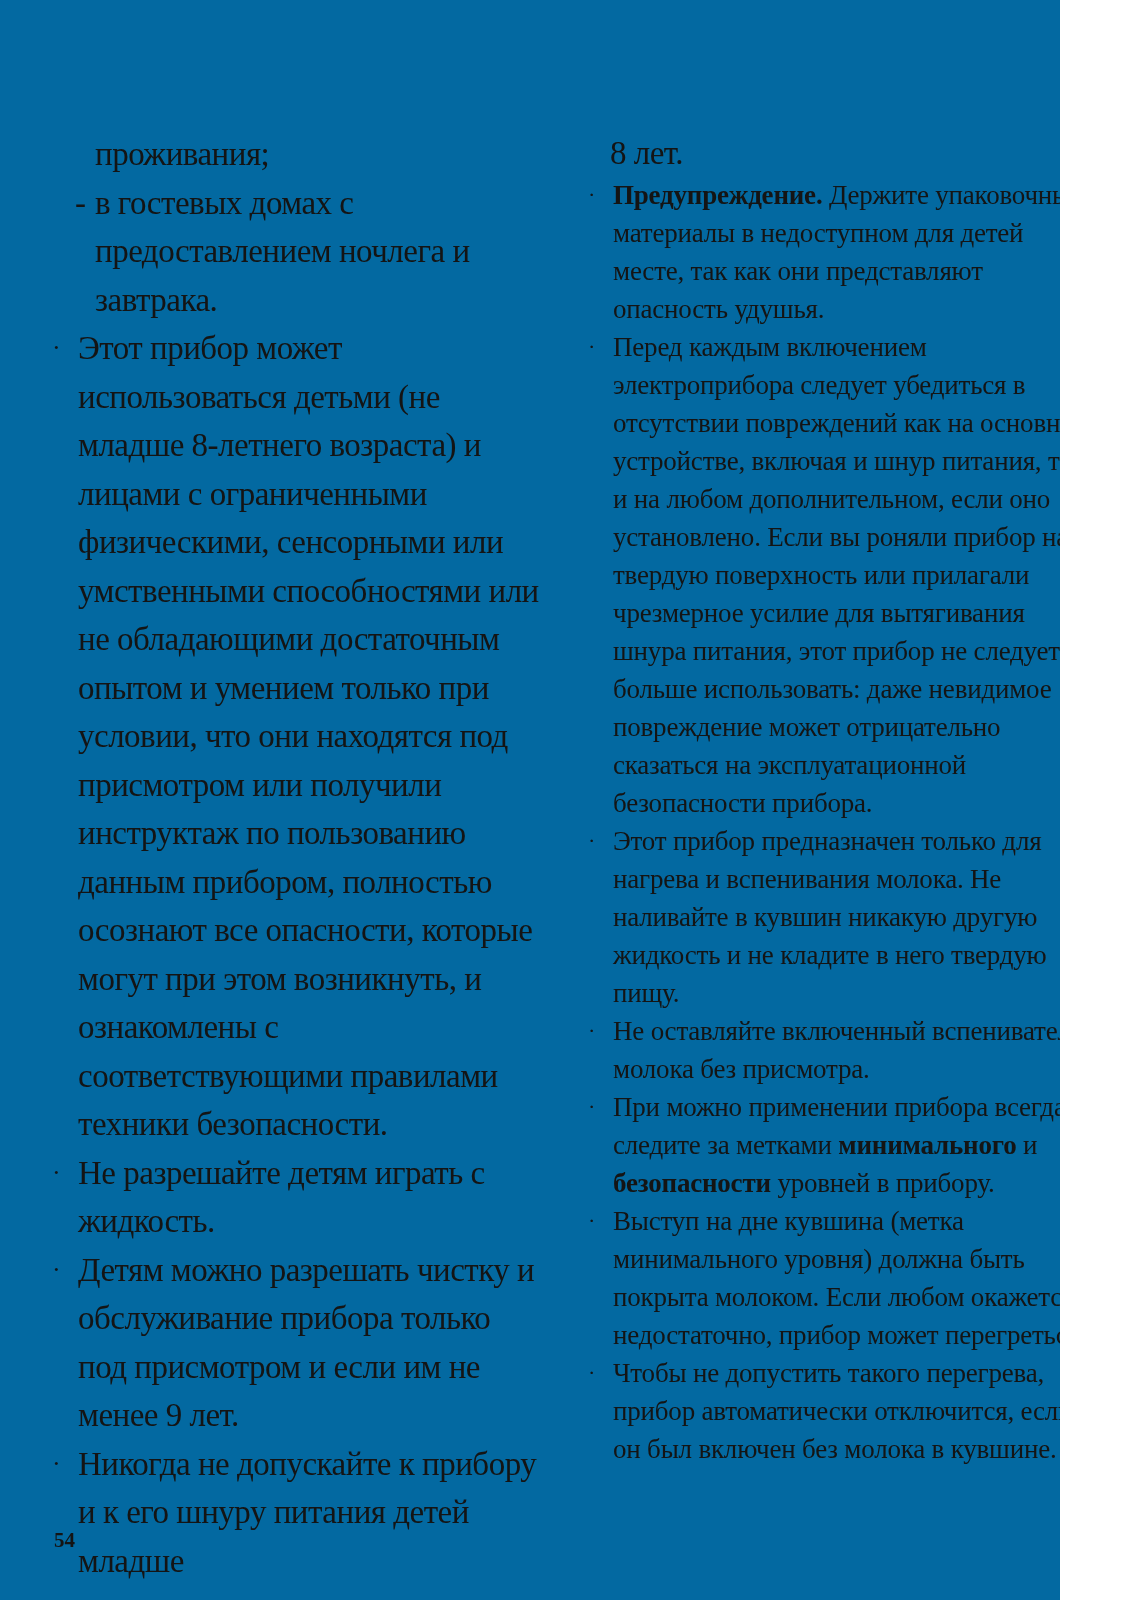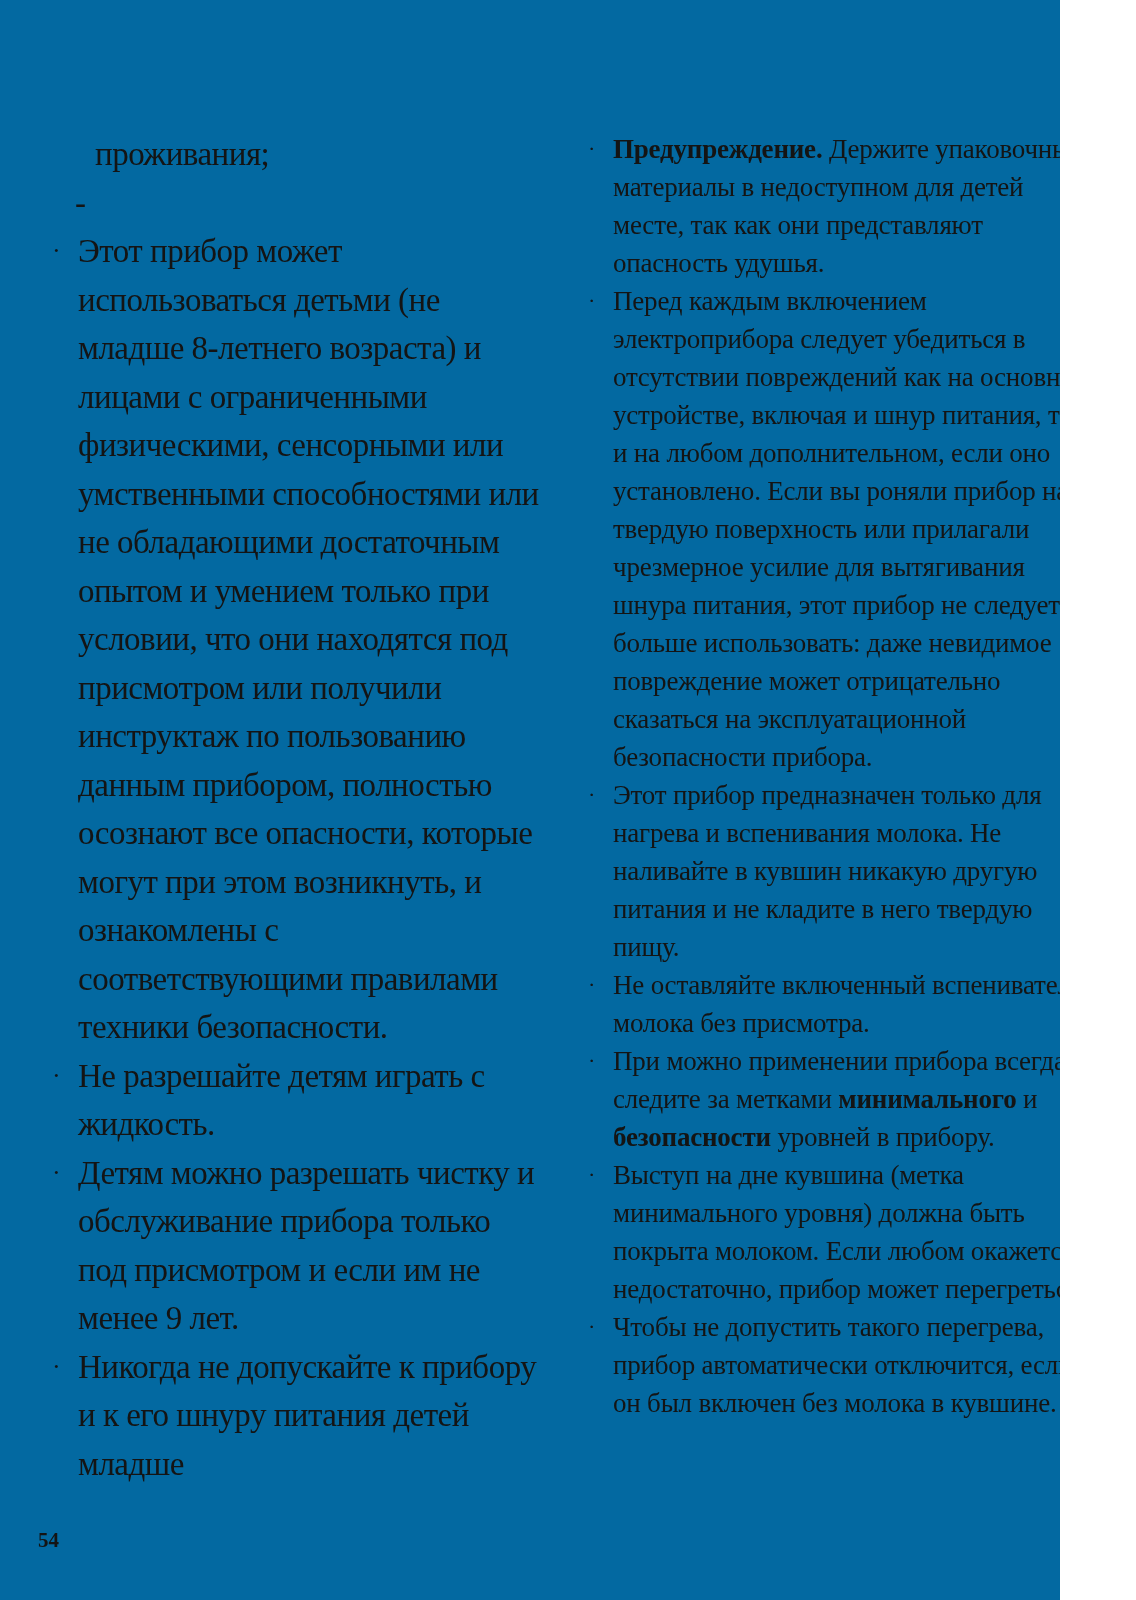--- a/index.html
+++ b/index.html
@@ -76,38 +76,39 @@
   }
   .btext {
     flex: 1 1 auto;
     min-width: 0;
   }
   b {
     font-weight: bold;
   }
   .page-number {
     position: absolute;
-    left: 38px;
+    left: 54px;
     top: 1528px;
     font-size: 21px;
     font-weight: bold;
     color: #141414;
   }
 </style>
 </head>
 <body>
 
 <div class="page">
   <div class="content">
 
     <div class="col col-left">
       <div class="cont-line">проживания;</div>
 
       <div class="subitem">
         <span class="dash">-</span>
+        <span class="btext">в гостевых домах с предоставлением ночлега и завтрака.</span>
       </div>
 
       <div class="bullet-item">
         <span class="bullet-marker">·</span>
         <span class="btext">Этот прибор может использоваться детьми (не младше 8-летнего возраста) и лицами с ограниченными физическими, сенсорными или умственными способностями или не обладающими достаточным опытом и умением только при условии, что они находятся под присмотром или получили инструктаж по пользованию данным прибором, полностью осознают все опасности, которые могут при этом возникнуть, и ознакомлены с соответствующими правилами техники безопасности.</span>
       </div>
 
       <div class="bullet-item">
         <span class="bullet-marker">·</span>
         <span class="btext">Не разрешайте детям играть с жидкость.</span>
@@ -118,34 +119,35 @@
         <span class="btext">Детям можно разрешать чистку и обслуживание прибора только под присмотром и если им не менее 9 лет.</span>
       </div>
 
       <div class="bullet-item">
         <span class="bullet-marker">·</span>
         <span class="btext">Никогда не допускайте к прибору и к его шнуру питания детей младше</span>
       </div>
     </div>
 
     <div class="col col-right">
+      <div class="cont-line">8 лет.</div>
 
       <div class="bullet-item">
         <span class="bullet-marker">·</span>
         <span class="btext"><b>Предупреждение.</b><span> Держите упаковочные материалы в недоступном для детей месте, так как они представляют опасность удушья.</span></span>
       </div>
 
       <div class="bullet-item">
         <span class="bullet-marker">·</span>
         <span class="btext">Перед каждым включением электроприбора следует убедиться в отсутствии повреждений как на основном устройстве, включая и шнур питания, так и на любом дополнительном, если оно установлено. Если вы роняли прибор на твердую поверхность или прилагали чрезмерное усилие для вытягивания шнура питания,  этот прибор не следует больше использовать: даже невидимое повреждение может отрицательно сказаться на эксплуатационной безопасности прибора.</span>
       </div>
 
       <div class="bullet-item">
         <span class="bullet-marker">·</span>
-        <span class="btext">Этот прибор предназначен только  для нагрева и вспенивания молока. Не наливайте в кувшин никакую другую питания и не кладите в него твердую пищу.</span>
+        <span class="btext">Этот прибор предназначен только  для нагрева и вспенивания молока. Не наливайте в кувшин никакую другую жидкость и не кладите в него твердую пищу.</span>
       </div>
 
       <div class="bullet-item">
         <span class="bullet-marker">·</span>
         <span class="btext">Не оставляйте включенный вспениватель молока без присмотра.</span>
       </div>
 
       <div class="bullet-item">
         <span class="bullet-marker">·</span>
         <span class="btext"><span>При можно применении прибора всегда следите за метками </span><b>минимального</b><span> и </span><b>безопасности</b><span> уровней в прибору.</span></span>

